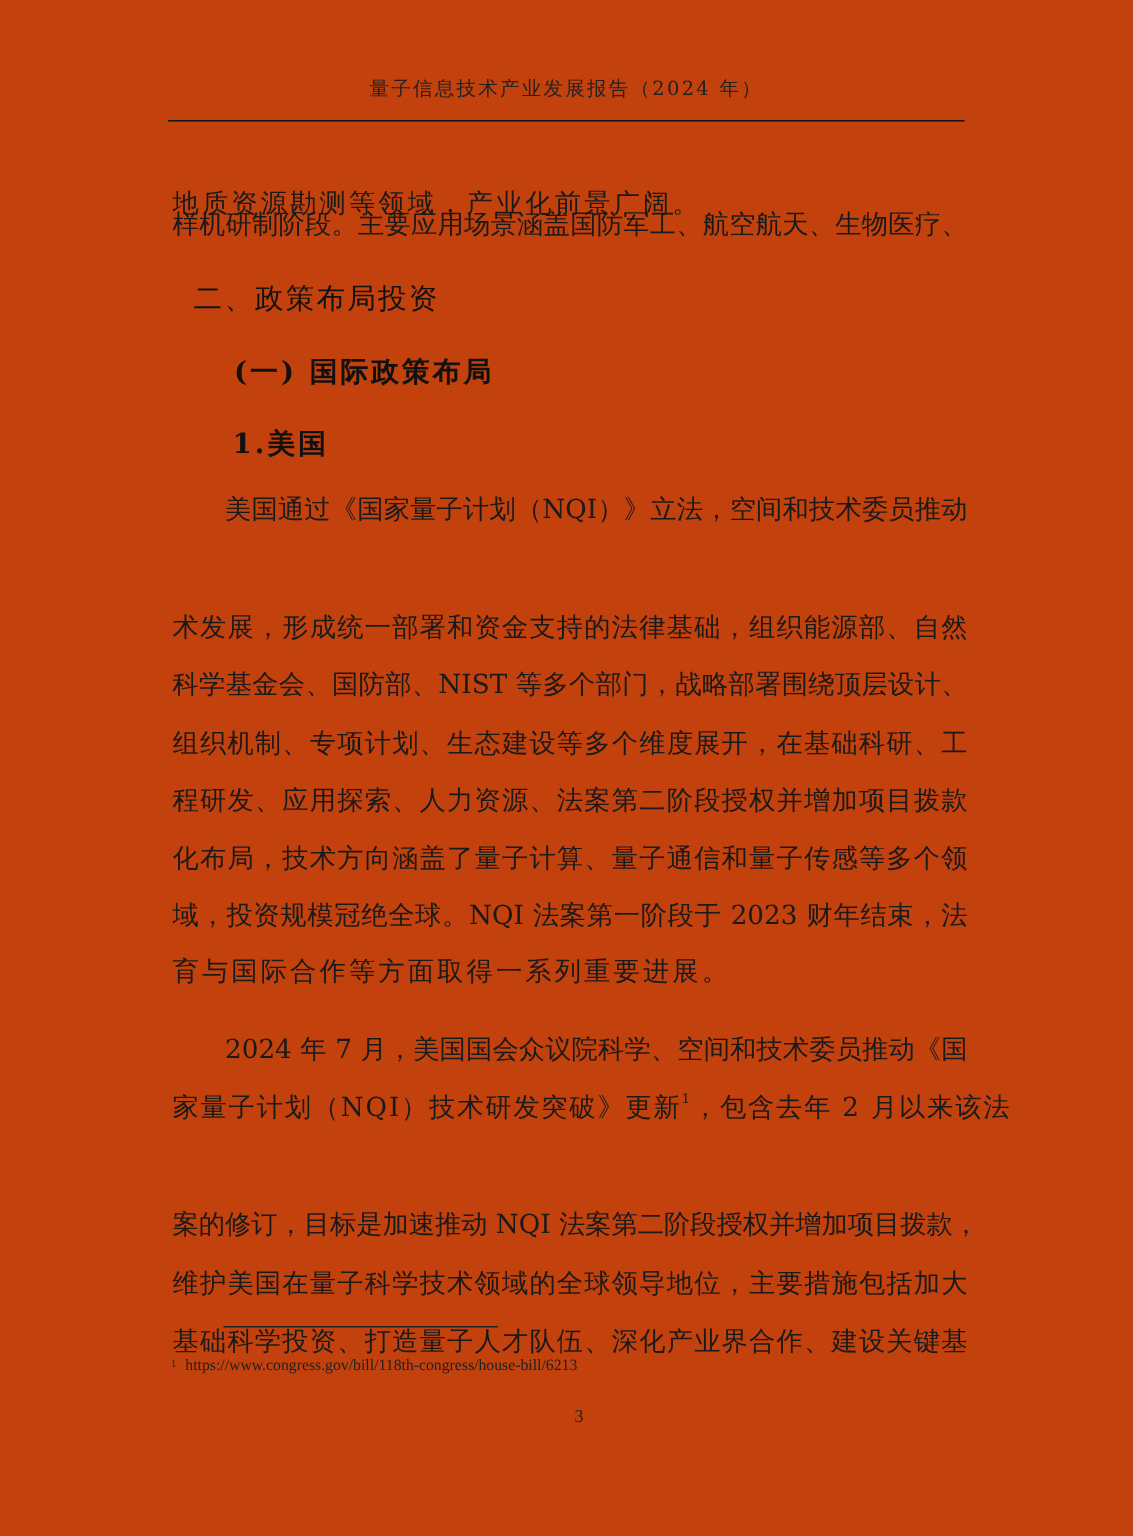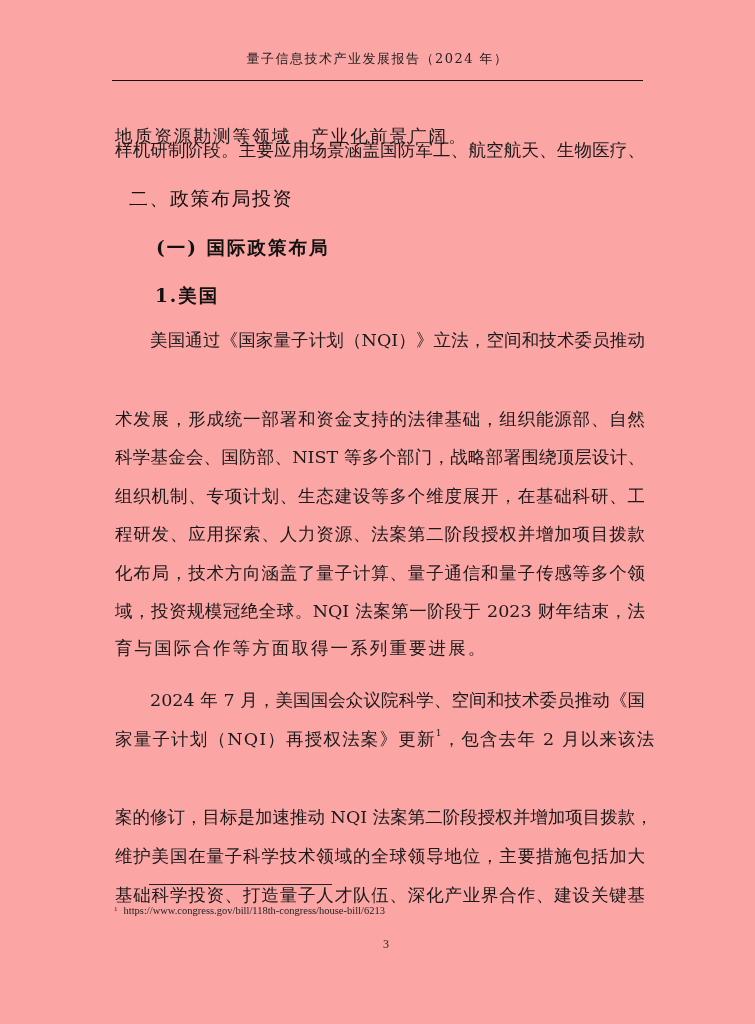--- a/index.html
+++ b/index.html
@@ -1,18 +1,18 @@
 <!DOCTYPE html>
 <html><head>
 <meta charset="utf-8">
 <style>
   html, body { margin: 0; padding: 0; background: #ffffff; }
   body { width: 755px; height: 1024px; position: relative; overflow: hidden;
          font-family: "DejaVu Serif", "Liberation Serif", serif; color: #1a1a1a; }
-  .page { position: absolute; left: 0; top: 0; width: 755px; height: 1024px; background: #fca5a5; }
+  .page { position: absolute; left: 0; top: 0; width: 755px; height: 1024px; background: #c2410c; }
   .running-header { position: absolute; left: 112px; width: 531px; top: 50px; text-align: center;
          font-size: 13px; letter-spacing: 1.5px; color: #222; }
   .header-rule { position: absolute; left: 112px; width: 531px; top: 80px; height: 0;
          border-top: 1.4px solid #111; }
   .line { position: absolute; left: 115px; white-space: nowrap; font-size: 17.5px;
           letter-spacing: 2.1px; line-height: 22px; color: #1a1a1a; }
   .line.just { width: 530px; text-align: justify; text-align-last: justify; letter-spacing: 0; margin-top: 40px; }
   .h1 { position: absolute; left: 129px; top: 186px; font-family: "DejaVu Sans", "Liberation Sans", sans-serif;
         font-size: 19px; letter-spacing: 1.5px; color: #111; }
   .h2 { position: absolute; left: 156px; top: 235px; font-weight: bold; font-size: 18.5px; letter-spacing: 2px; color: #111; }
@@ -40,21 +40,21 @@
   <div class="line" style="top:329px; left:150px; width:495px; text-align:justify; text-align-last:justify; letter-spacing:0;">美国通过《国家量子计划（NQI）》立法，空间和技术委员推动</div>
   <div class="line just" style="top:368px;">术发展，形成统一部署和资金支持的法律基础，组织能源部、自然</div>
   <div class="line just" style="top:406px;">科学基金会、国防部、NIST 等多个部门，战略部署围绕顶层设计、</div>
   <div class="line just" style="top:445px;">组织机制、专项计划、生态建设等多个维度展开，在基础科研、工</div>
   <div class="line just" style="top:483px;">程研发、应用探索、人力资源、法案第二阶段授权并增加项目拨款</div>
   <div class="line just" style="top:522px;">化布局，技术方向涵盖了量子计算、量子通信和量子传感等多个领</div>
   <div class="line just" style="top:560px;">域，投资规模冠绝全球。NQI 法案第一阶段于 2023 财年结束，法</div>
   <div class="line" style="top:637px;">育与国际合作等方面取得一系列重要进展。</div>
 
   <div class="line" style="top:689px; left:150px; width:495px; text-align:justify; text-align-last:justify; letter-spacing:0;">2024 年 7 月，美国国会众议院科学、空间和技术委员推动《国</div>
-  <div class="line" style="top:728px; width:530px; letter-spacing:1.2px;"><span>家量子计划（NQI）再授权法案》更新</span><sup>1</sup><span>，包含去年 2 月以来该法</span></div>
+  <div class="line" style="top:728px; width:530px; letter-spacing:1.2px;"><span>家量子计划（NQI）技术研发突破》更新</span><sup>1</sup><span>，包含去年 2 月以来该法</span></div>
   <div class="line just" style="top:766px;">案的修订，目标是加速推动 NQI 法案第二阶段授权并增加项目拨款，</div>
   <div class="line just" style="top:805px;">维护美国在量子科学技术领域的全球领导地位，主要措施包括加大</div>
   <div class="line just" style="top:844px;">基础科学投资、打造量子人才队伍、深化产业界合作、建设关键基</div>
 
   <div class="fn-rule"></div>
   <div class="footnote"><span class="fn-mark">1</span><span>https://www.congress.gov/bill/118th-congress/house-bill/6213</span></div>
 
   <div class="page-number">3</div>
 </div>
 

